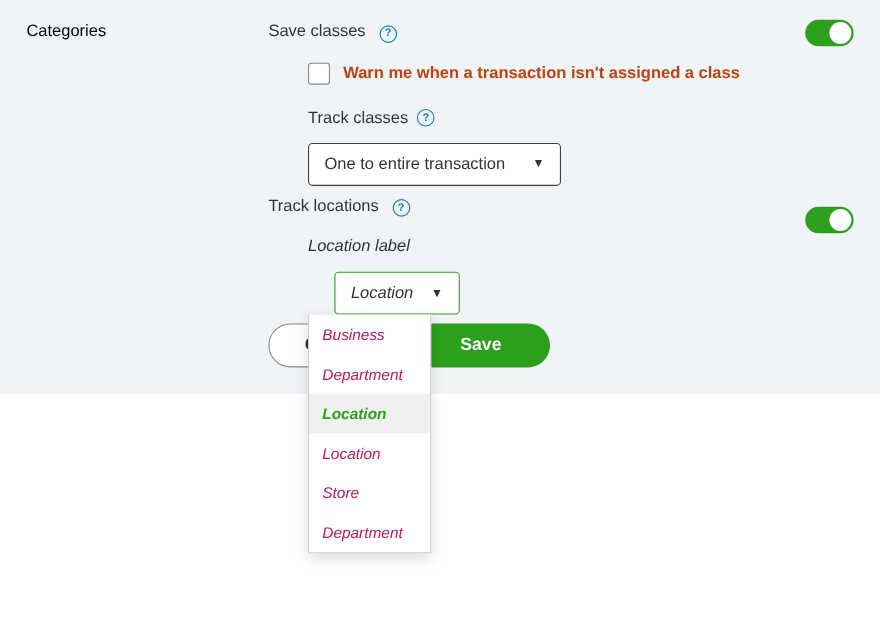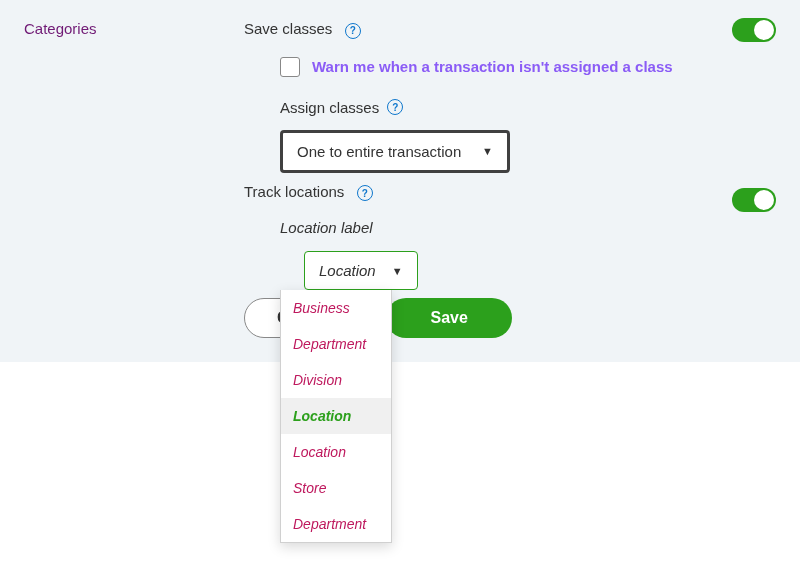--- a/index.html
+++ b/index.html
@@ -14,21 +14,21 @@
       height: 572px;
       overflow: hidden;
     }
     .panel {
       background: #f0f4f7;
       padding: 20px 24px 24px 24px;
       position: relative;
     }
     .section-label {
       font-size: 15px;
-      color: #701a75;
+      color: #000000;
       position: absolute;
       left: 24px;
       top: 20px;
     }
     .content {
       margin-left: 220px;
     }
     .row-label {
       font-size: 15px;
       color: #333;
@@ -81,38 +81,38 @@
       height: 20px;
       border: 1.5px solid #888;
       border-radius: 3px;
       margin-right: 12px;
       cursor: pointer;
       background: #fff;
     }
     .checkbox-label {
       font-size: 15px;
       font-weight: 600;
-      color: #8b5cf6;
+      color: #c2410c;
     }
     .sub-label {
       font-size: 15px;
       color: #333;
       margin-right: 8px;
     }
     .sub-row {
       display: flex;
       align-items: center;
       margin-bottom: 14px;
     }
     .select {
       display: inline-flex;
       align-items: center;
       justify-content: space-between;
       background: #fff;
-      border: 3px solid #404040;
+      border: 1px solid #404040;
       border-radius: 4px;
       padding: 10px 14px;
       font-size: 15px;
       color: #333;
       cursor: pointer;
       min-width: 230px;
     }
     .select.active {
       border: 1.5px solid #2ca01c;
       min-width: 112px;
@@ -144,21 +144,21 @@
       color: #be185d;
       cursor: pointer;
     }
     .dropdown-item.selected {
       background: #f0f0f0;
       color: #2ca01c;
       font-weight: 600;
     }
     .button-row {
       display: flex;
-      gap: 12px;
+      gap: 0;
       margin-top: 8px;
     }
     .btn {
       padding: 10px 32px;
       border-radius: 22px;
       font-size: 16px;
       font-weight: 600;
       cursor: pointer;
       border: none;
     }
@@ -206,21 +206,21 @@
       <span class="help-icon">?</span>
     </div>
 
     <div class="indent">
       <div class="checkbox-row">
         <div class="checkbox"></div>
         <span class="checkbox-label">Warn me when a transaction isn't assigned a class</span>
       </div>
 
       <div class="sub-row">
-        <span class="sub-label">Assign classes</span>
+        <span class="sub-label">Track classes</span>
         <span class="help-icon">?</span>
       </div>
 
       <div class="select">
         <span>One to entire transaction</span>
         <span class="caret">▼</span>
       </div>
     </div>
 
     <div class="track-locations-row">
@@ -234,21 +234,20 @@
       </div>
 
       <div class="dropdown-wrap">
         <div class="select active">
           <span>Location</span>
           <span class="caret">▼</span>
         </div>
         <div class="dropdown-menu" id="location-menu">
             <div class="dropdown-item">Business</div>
             <div class="dropdown-item">Department</div>
-            <div class="dropdown-item">Division</div>
             <div class="dropdown-item selected">Location</div>
             <div class="dropdown-item">Location</div>
             <div class="dropdown-item">Store</div>
             <div class="dropdown-item">Department</div>
           </div>
       </div>
     </div>
 
     <div class="button-row">
       <button class="btn btn-cancel">Cancel</button>

